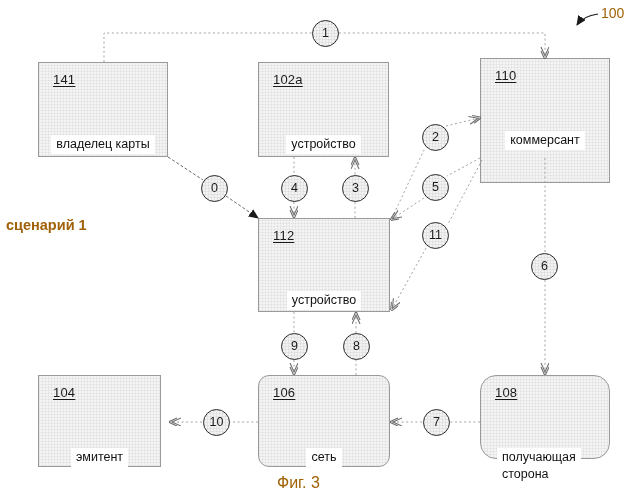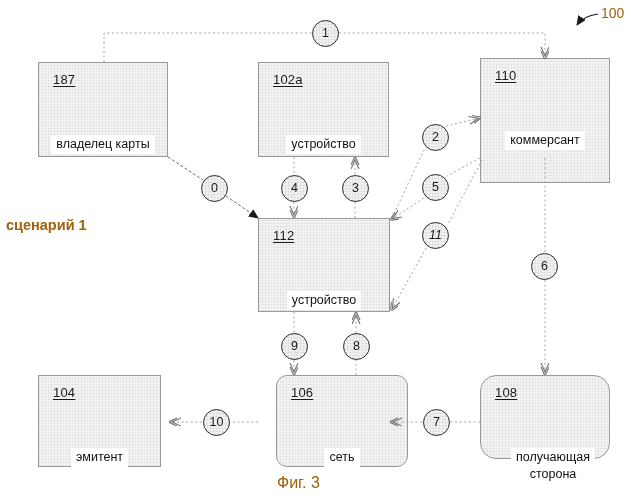--- a/index.html
+++ b/index.html
@@ -47,21 +47,21 @@
     line-height: 17px;
     pointer-events: none;
   }
   .node-label span {
     background: #ffffff;
     padding: 1px 5px;
     display: inline-block;
     margin-top: 36px;
   }
   .node-label.two-line {
-    text-align: center;
+    text-align: left;
     padding-left: 16px;
   }
   
   .step-circle {
     position: absolute;
     width: 27px;
     height: 27px;
     box-sizing: border-box;
     border-radius: 50%;
     border: 1.4px solid #2b2b2b;
@@ -164,21 +164,21 @@
       <path d="M422,422 L392,422" marker-end="url(#arrowOpen2)"></path>
 
       <path d="M258,422 L230,422"></path>
       <path d="M202,422 L171,422" marker-end="url(#arrowOpen2)"></path>
     </g>
 
     <path d="M598,14 Q583,16 577,25" stroke="#1a1a1a" stroke-width="1.2" fill="none" marker-end="url(#arrowSolid)"></path>
   </svg>
 
   <div class="node-box" style="left:38px; top:62px; width:130px; height:95px;">
-    <div class="node-ref">187</div>
+    <div class="node-ref">141</div>
     <div class="node-label"><span>владелец карты</span></div>
   </div>
 
   <div class="node-box" style="left:258px; top:62px; width:131px; height:95px;padding-left:40px;">
     <div class="node-ref">102a</div>
     <div class="node-label"><span>устройство</span></div>
   </div>
 
   <div class="node-box" style="left:480px; top:58px; width:130px; height:125px;">
     <div class="node-ref">110</div>
@@ -188,40 +188,40 @@
   <div class="node-box" style="left:258px; top:218px; width:132px; height:94px;">
     <div class="node-ref">112</div>
     <div class="node-label"><span>устройство</span></div>
   </div>
 
   <div class="node-box" style="left:38px; top:375px; width:123px; height:92px;">
     <div class="node-ref">104</div>
     <div class="node-label"><span>эмитент</span></div>
   </div>
 
-  <div class="node-box" style="left:276px; top:375px; width:132px; height:92px;border-radius:11px;">
+  <div class="node-box" style="left:258px; top:375px; width:132px; height:92px;border-radius:11px;">
     <div class="node-ref">106</div>
     <div class="node-label"><span>сеть</span></div>
   </div>
 
   <div class="node-box" style="left:480px; top:375px; width:130px; height:84px;border-radius:16px;">
     <div class="node-ref">108</div>
     <div class="node-label two-line"><span>получающая<br>сторона</span></div>
   </div>
 
   <div class="step-circle" style="left:201px; top:175px;">0</div>
   <div class="step-circle" style="left:312px; top:20px;">1</div>
   <div class="step-circle" style="left:422px; top:124px;">2</div>
   <div class="step-circle" style="left:342px; top:175px;">3</div>
   <div class="step-circle" style="left:281px; top:175px;">4</div>
   <div class="step-circle" style="left:422px; top:174px;">5</div>
   <div class="step-circle" style="left:531px; top:253px;">6</div>
   <div class="step-circle" style="left:423px; top:409px;">7</div>
   <div class="step-circle" style="left:343px; top:333px;">8</div>
   <div class="step-circle" style="left:281px; top:333px;">9</div>
   <div class="step-circle" style="left:203px; top:409px;">10</div>
-  <div class="step-circle" style="left:422px; top:222px;font-style:italic;">11</div>
+  <div class="step-circle" style="left:422px; top:222px;">11</div>
 
   <div class="free-text" id="scenario-label">сценарий 1</div>
   <div class="free-text" id="ref-100">100</div>
   <div class="free-text" id="figure-caption">Фиг. 3</div>
 
 </div>
 
 </body></html>

